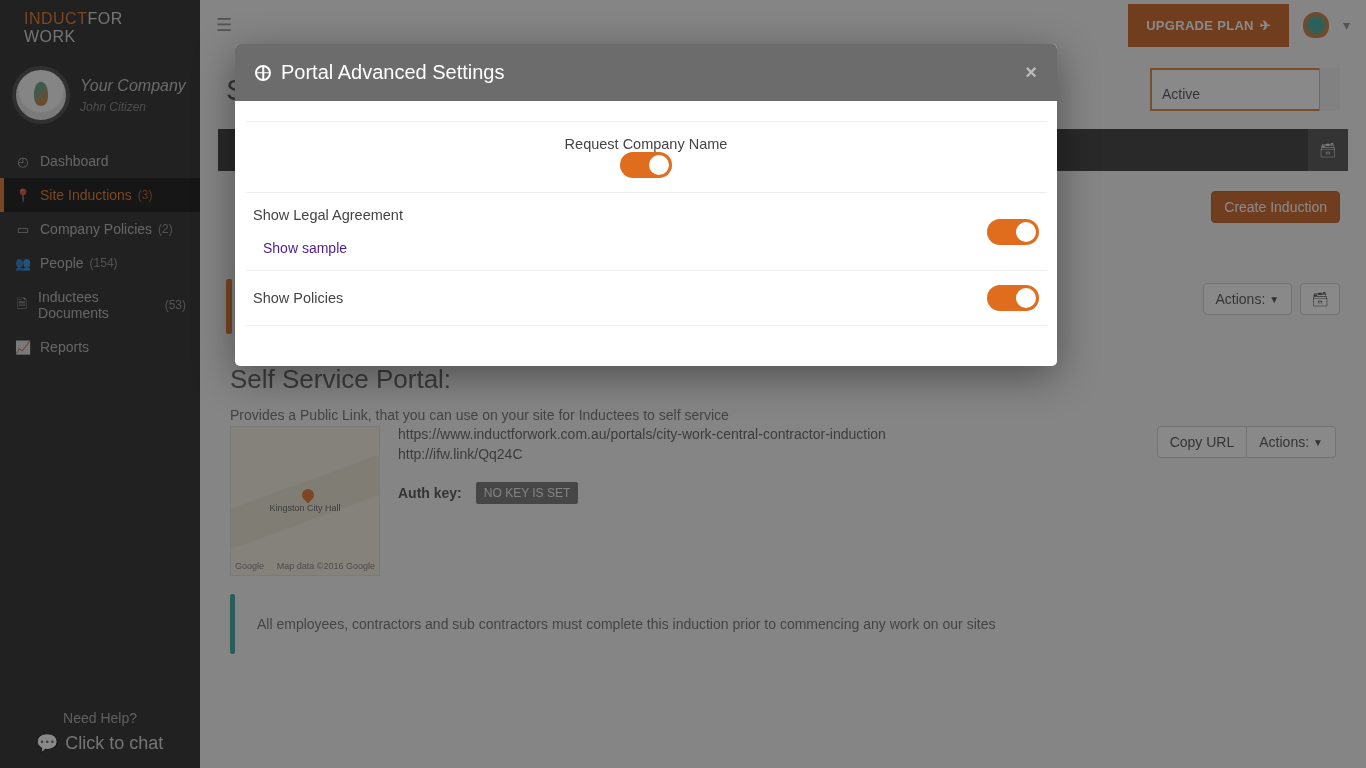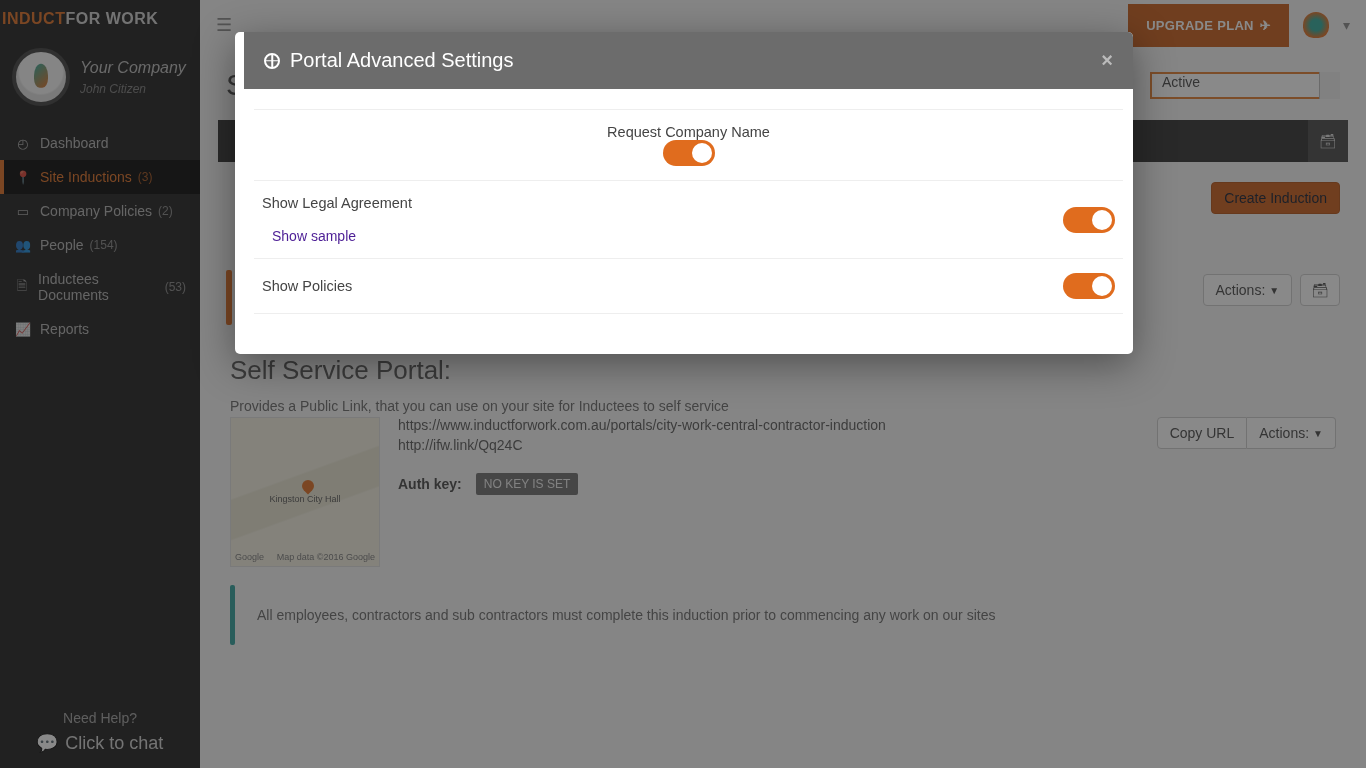--- a/index.html
+++ b/index.html
@@ -1,21 +1,21 @@
 <!DOCTYPE html>
 <html><head>
 <meta charset="utf-8">
 <style>
 * { box-sizing: border-box; margin: 0; padding: 0; }
 html, body { width: 1366px; height: 768px; overflow: hidden; font-family: "Segoe UI", Arial, sans-serif; font-size: 14px; color: #333; }
 body { background: #f5f5f5; position: relative; }
 
 
 .sidebar { position: absolute; left: 0; top: 0; width: 200px; height: 768px; background: #1a1a1a; color: #aaa; }
-.logo { padding: 10px 2px; font-weight: bold; font-size: 16px; letter-spacing: 0.5px; }
+.logo { padding: 10px 24px; font-weight: normal; font-size: 16px; letter-spacing: 0.5px; }
 .logo .l1 { color: #e06c1e; }
 .logo .l2 { color: #cfcfcf; }
 .company-block { display: flex; align-items: center; padding: 10px 12px 14px; }
 .avatar { width: 58px; height: 58px; border-radius: 50%; background: radial-gradient(circle at 50% 40%, #f5f5f5 55%, #ddd 60%); border: 4px solid #3a3a3a; position: relative; flex: 0 0 auto; }
 .avatar::after { content: ""; position: absolute; left: 50%; top: 50%; width: 14px; height: 24px; transform: translate(-50%,-55%); background: linear-gradient(135deg,#2aa89a,#e06c1e); border-radius: 50% 50% 40% 40%; }
 .company-text { margin-left: 10px; }
 .company-name { color: #b8b8b8; font-size: 16px; font-style: italic; line-height: 1.2; }
 .company-user { color: #7a7a7a; font-size: 12px; font-style: italic; margin-top: 4px; }
 .nav { margin-top: 6px; }
 .nav-item { display: flex; align-items: center; padding: 9px 14px; color: #b0b0b0; cursor: pointer; font-size: 14px; }
@@ -31,32 +31,32 @@
 .main { position: absolute; left: 200px; top: 0; right: 0; height: 768px; background: #f7f7f7; overflow: hidden; }
 .topbar { height: 50px; display: flex; align-items: center; justify-content: space-between; padding: 0 16px; }
 .hamburger { color: #888; font-size: 18px; cursor: pointer; }
 .top-right { display: flex; align-items: center; gap: 14px; }
 .upgrade-btn { background: #c85a15; color: #fff; padding: 14px 18px; font-weight: bold; font-size: 13px; letter-spacing: 0.3px; cursor: pointer; display: flex; align-items: center; gap: 6px; }
 .mini-logo { width: 26px; height: 26px; background: radial-gradient(circle,#2aa89a 30%,#e06c1e 70%); border-radius: 50% 50% 40% 40%; }
 .caret-down { color: #888; }
 
 .page-head { display: flex; align-items: center; justify-content: space-between; padding: 18px 26px 8px; }
 .page-title { font-size: 30px; color: #444; font-weight: 300; }
-.status-select { border: 2px solid #e37b2c; background: #fff; color: #444; padding: 0 30px 7px 10px; font-size: 14px; width: 190px; position: relative; }
+.status-select { border: 2px solid #e37b2c; background: #fff; color: #444; padding: 16px 30px 7px 10px; font-size: 14px; width: 190px; position: relative; }
 .status-wrap { position: relative; }
 .status-wrap::after { content: ""; position: absolute; right: 0; top: 0; bottom: 0; width: 20px; border-left: 1px solid #bbb; background: #eee; pointer-events: none; }
 .status-wrap .chev { position: absolute; right: 5px; top: 50%; transform: translateY(-50%); font-size: 10px; color: #555; pointer-events: none; }
 
 .wide-bar { background: #2a2a2a; height: 42px; margin: 10px 18px 0; position: relative; }
 .wide-bar .archive-btn { position: absolute; right: 0; top: 0; bottom: 0; width: 40px; background: #444; color: #ddd; display: flex; align-items: center; justify-content: center; cursor: pointer; }
 
 .content { padding: 20px 26px; }
 .row-one { display: flex; justify-content: flex-end; gap: 10px; margin-bottom: 60px; }
 .btn { border: 1px solid #ccc; background: #fff; color: #444; padding: 7px 12px; border-radius: 4px; cursor: pointer; font-size: 14px; display: inline-flex; align-items: center; gap: 4px; }
-.btn.primary { background: #c85a15; color: #0f172a; border-color: #b24e10; }
+.btn.primary { background: #c85a15; color: #ffffff; border-color: #b24e10; }
 .btn .caret { font-size: 10px; }
 .btn.iconbtn { padding: 7px 10px; }
 
 .accent-bar { width: 6px; height: 55px; background: #e06c1e; border-radius: 2px; margin: -60px 0 30px 0; }
 
 .card2 { padding: 0 4px; }
 .h2 { font-size: 26px; color: #555; font-weight: 300; margin-bottom: 12px; }
 .sub { color: #666; font-size: 14px; margin-bottom: 3px; }
 .portal-row { display: flex; gap: 18px; }
 .mapimg { width: 150px; height: 150px; background: linear-gradient(160deg,#f3efe0 40%,#e8e4d0 41%,#e8e4d0 60%,#f3efe0 61%); border: 1px solid #ddd; position: relative; flex: 0 0 auto; }
@@ -72,21 +72,21 @@
 .btn-group .btn { border-radius: 0; }
 .btn-group .btn:first-child { border-radius: 4px 0 0 4px; }
 .btn-group .btn:last-child { border-radius: 0 4px 4px 0; border-left: none; }
 
 .note-bar { display: flex; align-items: center; margin-top: 18px; }
 .note-accent { width: 5px; height: 60px; background: #2a9d9a; border-radius: 2px; margin-right: 22px; }
 .note-text { color: #666; flex: 1; }
 
 
 .overlay { position: absolute; inset: 0; background: rgba(40,40,40,0.55); }
-.modal { position: absolute; left: 235px; top: 32px; width: 898px; background: #fff; border-radius: 5px; box-shadow: 0 10px 40px rgba(0,0,0,0.4); overflow: hidden; padding-left: 9px; }
+.modal { position: absolute; left: 235px; top: 44px; width: 822px; background: #fff; border-radius: 5px; box-shadow: 0 10px 40px rgba(0,0,0,0.4); overflow: hidden; }
 .modal-head { background: #6c6c6c; color: #fff; padding: 17px 20px; display: flex; align-items: center; justify-content: space-between; }
 .modal-title-wrap { display: flex; align-items: center; gap: 10px; }
 .modal-title { font-size: 20px; font-weight: 400; }
 .close-x { color: #bbb; font-size: 20px; cursor: pointer; font-weight: bold; }
 .globe-icon { width: 16px; height: 16px; border: 2px solid #fff; border-radius: 50%; position: relative; }
 .globe-icon::before, .globe-icon::after { content: ""; position: absolute; background: #fff; }
 .globe-icon::before { left: 50%; top: 0; bottom: 0; width: 1.5px; transform: translateX(-50%); }
 .globe-icon::after { top: 50%; left: 0; right: 0; height: 1.5px; transform: translateY(-50%); }
 
 .modal-body { padding: 6px 10px 40px; }

